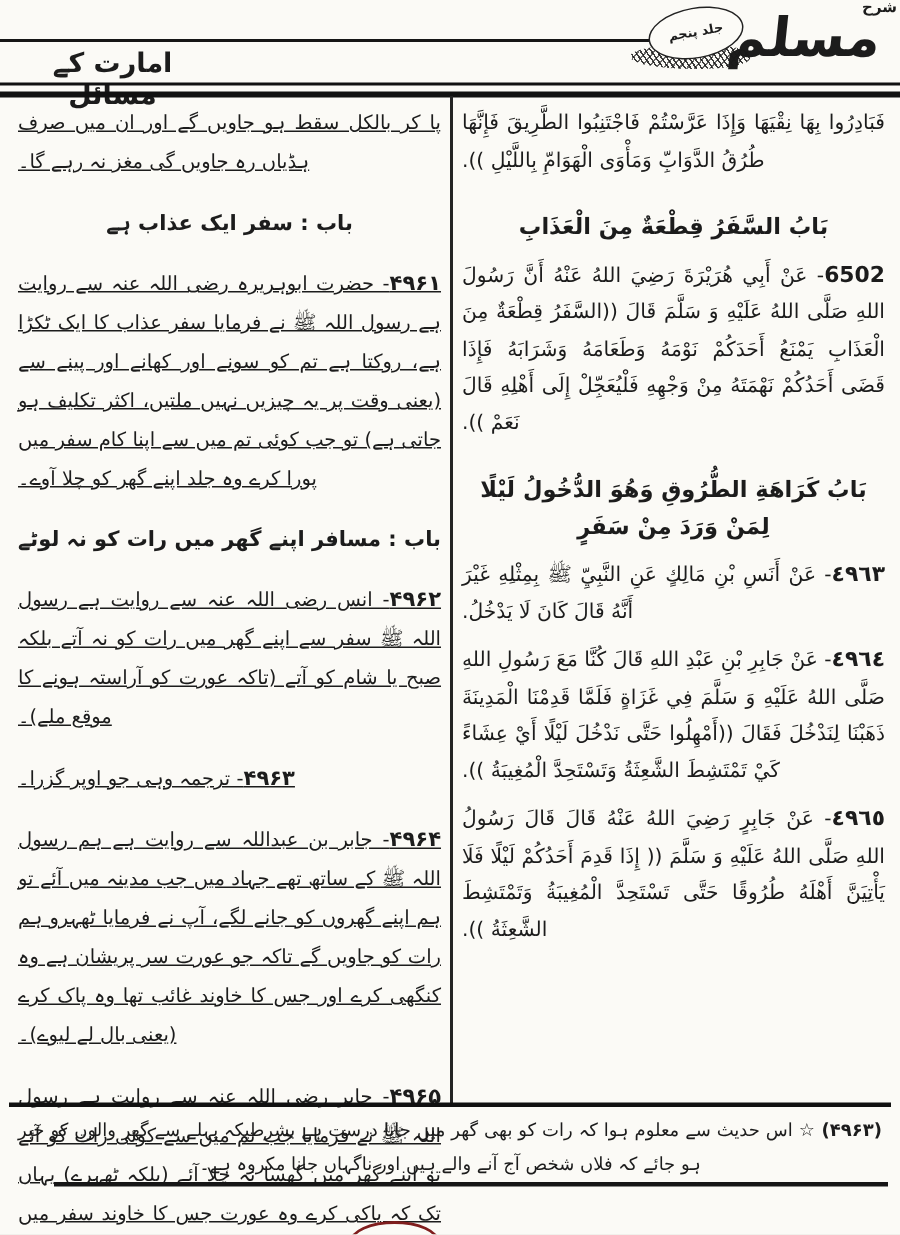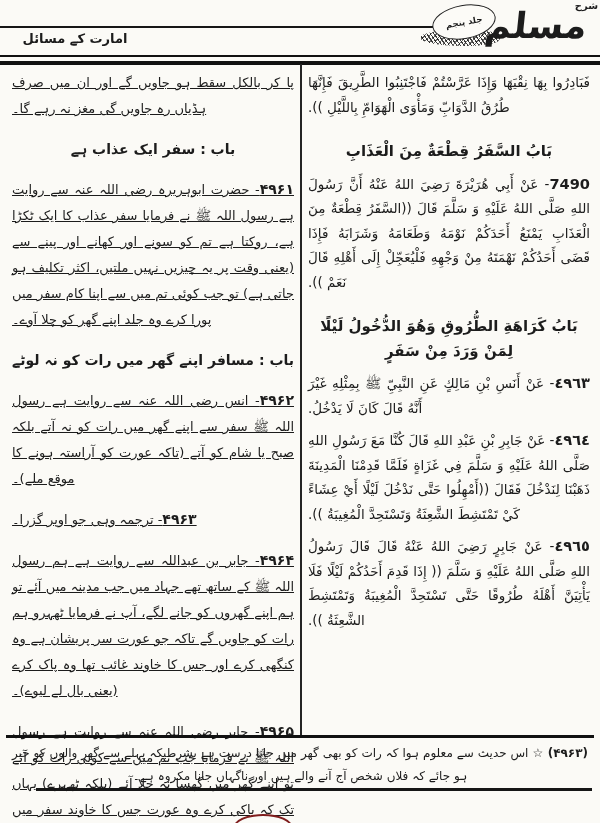--- a/index.html
+++ b/index.html
@@ -25,21 +25,21 @@
   }
   .nest{
     position:absolute;top:30px;left:420px;width:80px;height:16px;z-index:1;
     border-radius:55% 45% 50% 60%;
     background:
       repeating-linear-gradient(55deg,rgba(25,25,25,.85) 0 1px,transparent 1px 3px),
       repeating-linear-gradient(-50deg,rgba(25,25,25,.65) 0 1px,transparent 1px 4px);
   }
   .section-label{
     position:absolute;top:31px;left:20px;width:110px;text-align:center;
-    font-size:13px;font-weight:bold;
+    font-size:18px;font-weight:bold;
   }
   .double-rule{
     position:absolute;top:55px;left:0;right:0;height:4px;
     border-top:2px solid #111;border-bottom:4px solid #111;
   }
   
   .divider{position:absolute;top:64px;left:300px;width:2px;height:672px;background:#242424;}
   .column{position:absolute;top:70px;}
   .col-arabic{right:10px;width:282px;font-size:13.5px;line-height:24.5px;}
   .col-urdu{left:12px;width:282px;font-size:13px;line-height:26px;}
@@ -84,21 +84,21 @@
 
   <div class="section-label">امارت کے مسائل</div>
 
   <div class="double-rule"></div>
 
   <div class="divider"></div>
 
   <div class="column col-arabic">
       <p class="para continuation">فَبَادِرُوا بِهَا نِقْيَهَا وَإِذَا عَرَّسْتُمْ فَاجْتَنِبُوا الطَّرِيقَ فَإِنَّهَا طُرُقُ الدَّوَابِّ وَمَأْوَى الْهَوَامِّ بِاللَّيْلِ )).</p>
       <h2 class="heading">بَابُ السَّفَرُ قِطْعَةٌ مِنَ الْعَذَابِ</h2>
-      <p class="para hadith"><b class="hnum">7490</b>- عَنْ أَبِي هُرَيْرَةَ رَضِيَ اللهُ عَنْهُ أَنَّ رَسُولَ اللهِ صَلَّى اللهُ عَلَيْهِ وَ سَلَّمَ قَالَ ((السَّفَرُ قِطْعَةٌ مِنَ الْعَذَابِ يَمْنَعُ أَحَدَكُمْ نَوْمَهُ وَطَعَامَهُ وَشَرَابَهُ فَإِذَا قَضَى أَحَدُكُمْ نَهْمَتَهُ مِنْ وَجْهِهِ فَلْيُعَجِّلْ إِلَى أَهْلِهِ قَالَ نَعَمْ )).</p>
+      <p class="para hadith"><b class="hnum">6502</b>- عَنْ أَبِي هُرَيْرَةَ رَضِيَ اللهُ عَنْهُ أَنَّ رَسُولَ اللهِ صَلَّى اللهُ عَلَيْهِ وَ سَلَّمَ قَالَ ((السَّفَرُ قِطْعَةٌ مِنَ الْعَذَابِ يَمْنَعُ أَحَدَكُمْ نَوْمَهُ وَطَعَامَهُ وَشَرَابَهُ فَإِذَا قَضَى أَحَدُكُمْ نَهْمَتَهُ مِنْ وَجْهِهِ فَلْيُعَجِّلْ إِلَى أَهْلِهِ قَالَ نَعَمْ )).</p>
       <h2 class="heading">بَابُ كَرَاهَةِ الطُّرُوقِ وَهُوَ الدُّخُولُ لَيْلًا لِمَنْ وَرَدَ مِنْ سَفَرٍ</h2>
       <p class="para hadith"><b class="hnum">٤٩٦٣</b>- عَنْ أَنَسِ بْنِ مَالِكٍ عَنِ النَّبِيِّ ﷺ بِمِثْلِهِ غَيْرَ أَنَّهُ قَالَ كَانَ لَا يَدْخُلُ.</p>
       <p class="para hadith"><b class="hnum">٤٩٦٤</b>- عَنْ جَابِرِ بْنِ عَبْدِ اللهِ قَالَ كُنَّا مَعَ رَسُولِ اللهِ صَلَّى اللهُ عَلَيْهِ وَ سَلَّمَ فِي غَزَاةٍ فَلَمَّا قَدِمْنَا الْمَدِينَةَ ذَهَبْنَا لِنَدْخُلَ فَقَالَ ((أَمْهِلُوا حَتَّى نَدْخُلَ لَيْلًا أَيْ عِشَاءً كَيْ تَمْتَشِطَ الشَّعِثَةُ وَتَسْتَحِدَّ الْمُغِيبَةُ )).</p>
       <p class="para hadith"><b class="hnum">٤٩٦٥</b>- عَنْ جَابِرٍ رَضِيَ اللهُ عَنْهُ قَالَ قَالَ رَسُولُ اللهِ صَلَّى اللهُ عَلَيْهِ وَ سَلَّمَ (( إِذَا قَدِمَ أَحَدُكُمْ لَيْلًا فَلَا يَأْتِيَنَّ أَهْلَهُ طُرُوقًا حَتَّى تَسْتَحِدَّ الْمُغِيبَةُ وَتَمْتَشِطَ الشَّعِثَةُ )).</p>
     </div>
 
   <div class="column col-urdu">
       <p class="para continuation">پا کر بالکل سقط ہو جاویں گے اور ان میں صرف ہڈیاں رہ جاویں گی مغز نہ رہے گا۔</p>
       <h2 class="heading">باب : سفر ایک عذاب ہے</h2>
       <p class="para hadith"><b class="hnum">۴۹۶۱</b>- حضرت ابوہریرہ رضی اللہ عنہ سے روایت ہے رسول اللہ ﷺ نے فرمایا سفر عذاب کا ایک ٹکڑا ہے، روکتا ہے تم کو سونے اور کھانے اور پینے سے (یعنی وقت پر یہ چیزیں نہیں ملتیں، اکثر تکلیف ہو جاتی ہے) تو جب کوئی تم میں سے اپنا کام سفر میں پورا کرے وہ جلد اپنے گھر کو چلا آوے۔</p>

